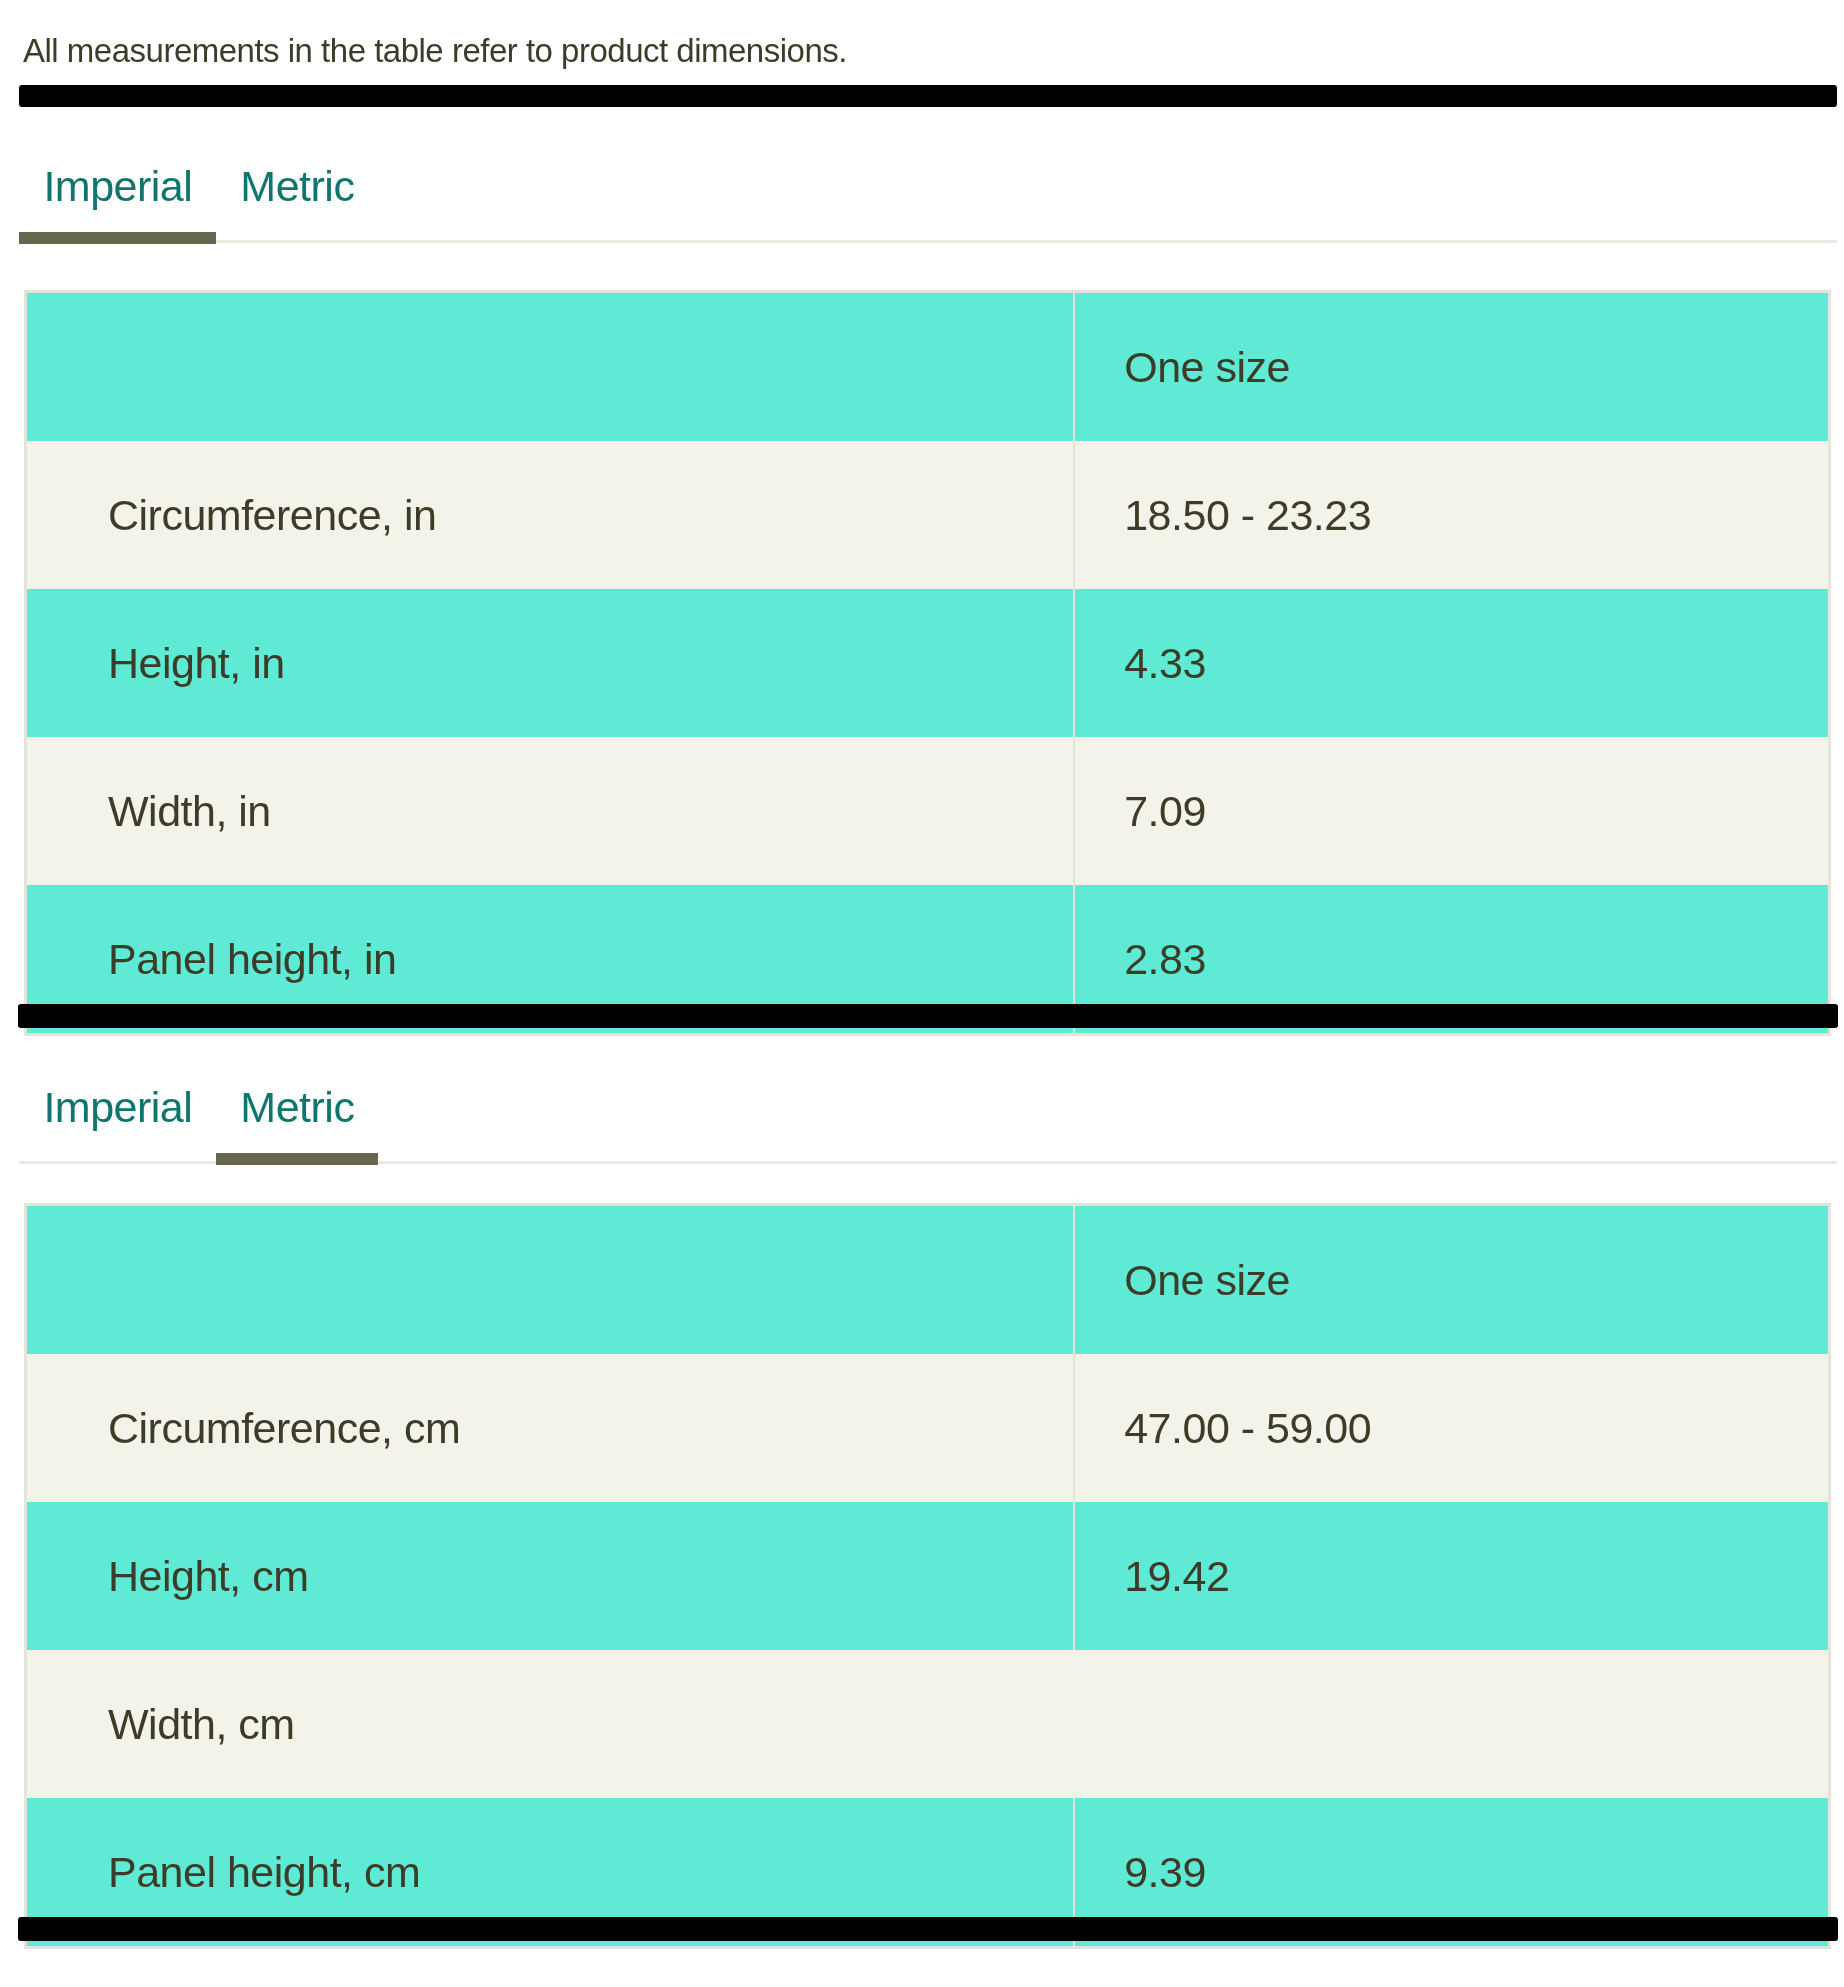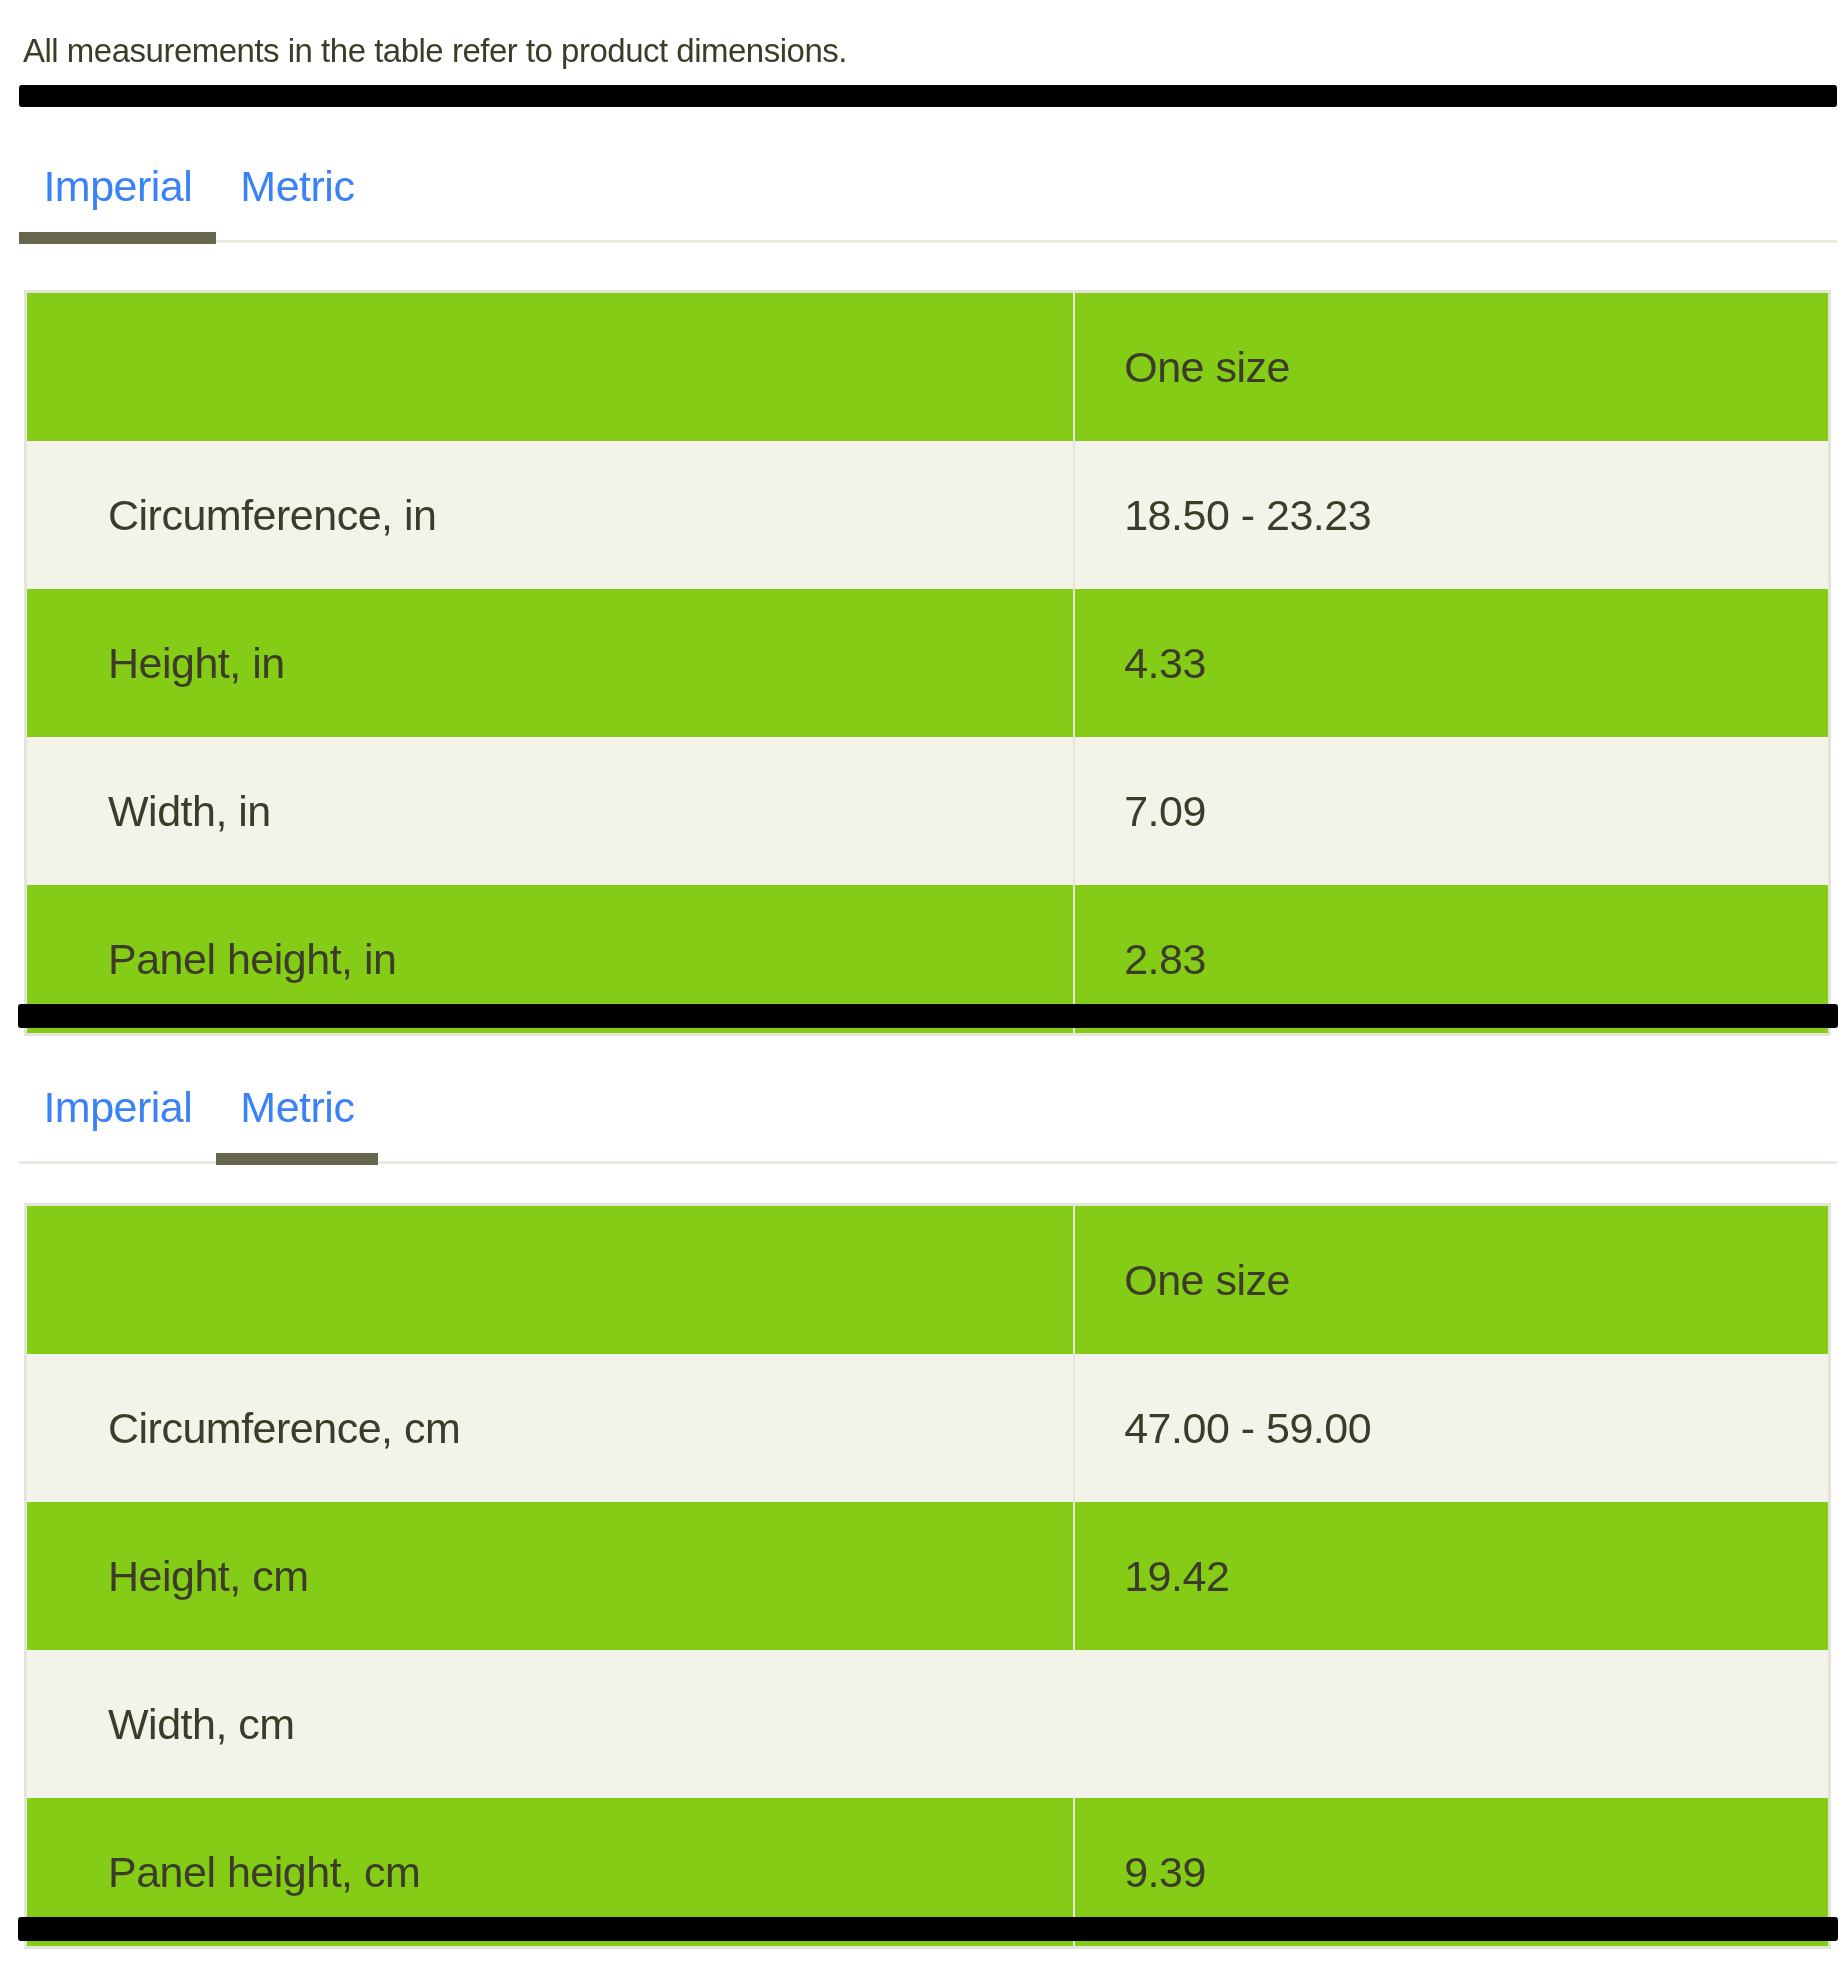--- a/index.html
+++ b/index.html
@@ -35,38 +35,38 @@
     display:flex;
     margin:29px 7.8px 0 19.4px;
     border-bottom:3.9px solid #eaeae1;
   }
   .panel-metric .tabs { margin-top:21.3px; }
   .tab {
     position:relative;
     padding:25px 24px 29px 24px;
     font-size:43px; line-height:50px;
     letter-spacing:-0.5px;
-    color:#3b82f6;
+    color:#0f766e;
     cursor:pointer;
     white-space:nowrap;
   }
   .tab.active::after {
     content:"";
     position:absolute;
     left:0; right:0; bottom:-3.9px;
     height:11.6px;
     background:#67664f;
   }
 
   
   .table-wrap {
     position:relative;
     margin:47px 13.6px 0 24px;
     border:3.9px solid #e4e4da;
-    background:#84cc16;
+    background:#5eead4;
   }
   .panel-metric .table-wrap { margin-top:39px; }
   .trow { display:flex; height:148px; }
   .trow:nth-child(even) { background:#f3f3ea; }
   .cell {
     display:flex; align-items:center;
     padding:0 49px;
     font-size:43px; line-height:50px;
     letter-spacing:-0.5px;
     color:#3c3c28;

